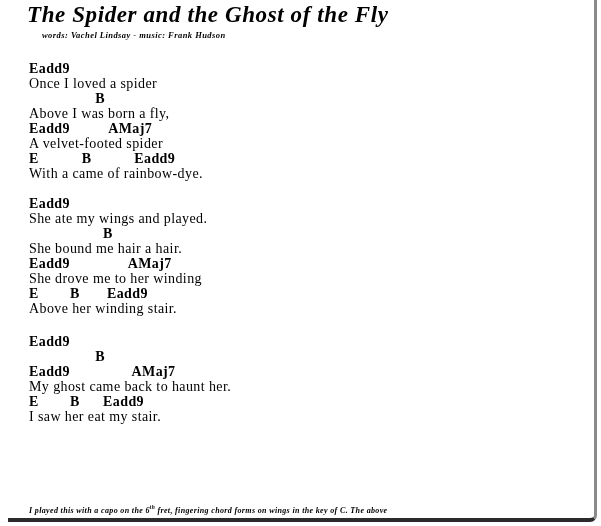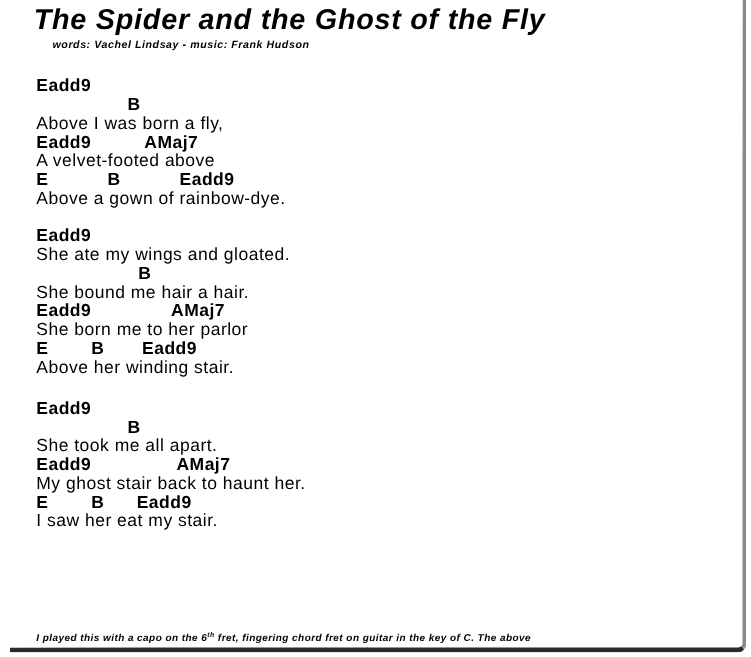--- a/index.html
+++ b/index.html
@@ -6,21 +6,21 @@
     margin: 0;
     padding: 0;
     background: #ffffff;
   }
   .page {
     position: relative;
     width: 601px;
     height: 526px;
     background: #ffffff;
     overflow: hidden;
-    font-family: Liberation Sans, sans-serif;
+    font-family: Liberation Serif, serif;
     color: #000000;
   }
   
   .frame {
     position: absolute;
     left: 8px;
     top: -10px;
     width: 586px;
     height: 528px;
     border-right: 3px solid #8a8a8a;
@@ -86,45 +86,45 @@
 <div class="page">
   <div class="frame"></div>
 
   <h1 class="song-title" style="margin:0;">The Spider and the Ghost of the Fly</h1>
 
   <div class="song-byline">words: Vachel Lindsay - music: Frank Hudson</div>
 
   <div class="verses">
       <div class="verse">
         <div class="chord-line">Eadd9</div>
+        <div class="lyric-line">Once I loved a spider</div>
         <div class="chord-line">                 B</div>
         <div class="lyric-line">Above I was born a fly,</div>
         <div class="chord-line">Eadd9          AMaj7</div>
-        <div class="lyric-line">A velvet-footed above</div>
+        <div class="lyric-line">A velvet-footed spider</div>
         <div class="chord-line">E           B           Eadd9</div>
-        <div class="lyric-line">Above a gown of rainbow-dye.</div>
+        <div class="lyric-line">With a came of rainbow-dye.</div>
       </div>
       <div class="verse">
         <div class="chord-line">Eadd9</div>
-        <div class="lyric-line">She ate my wings and gloated.</div>
+        <div class="lyric-line">She ate my wings and played.</div>
         <div class="chord-line">                   B</div>
         <div class="lyric-line">She bound me hair a hair.</div>
         <div class="chord-line">Eadd9               AMaj7</div>
-        <div class="lyric-line">She born me to her parlor</div>
+        <div class="lyric-line">She drove me to her winding</div>
         <div class="chord-line">E        B       Eadd9</div>
         <div class="lyric-line">Above her winding stair.</div>
       </div>
       <div class="verse">
         <div class="chord-line">Eadd9</div>
         <div class="chord-line">                 B</div>
-        <div class="lyric-line">She took me all apart.</div>
         <div class="chord-line">Eadd9                AMaj7</div>
-        <div class="lyric-line">My ghost stair back to haunt her.</div>
+        <div class="lyric-line">My ghost came back to haunt her.</div>
         <div class="chord-line">E        B      Eadd9</div>
         <div class="lyric-line">I saw her eat my stair.</div>
       </div>
     </div>
 
   <div class="footnote">
-    <div><span>I played this with a capo on the 6</span><sup>th</sup><span> fret, fingering chord fret on guitar in the key of C. The above</span></div>
+    <div><span>I played this with a capo on the 6</span><sup>th</sup><span> fret, fingering chord forms on wings in the key of C. The above</span></div>
     
   </div>
 </div>
 
 </body></html>

